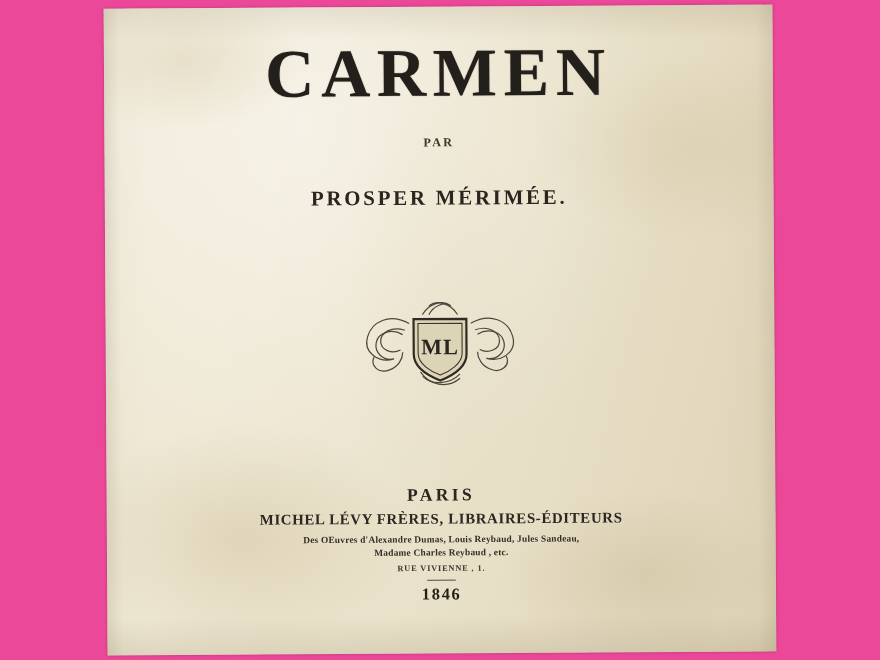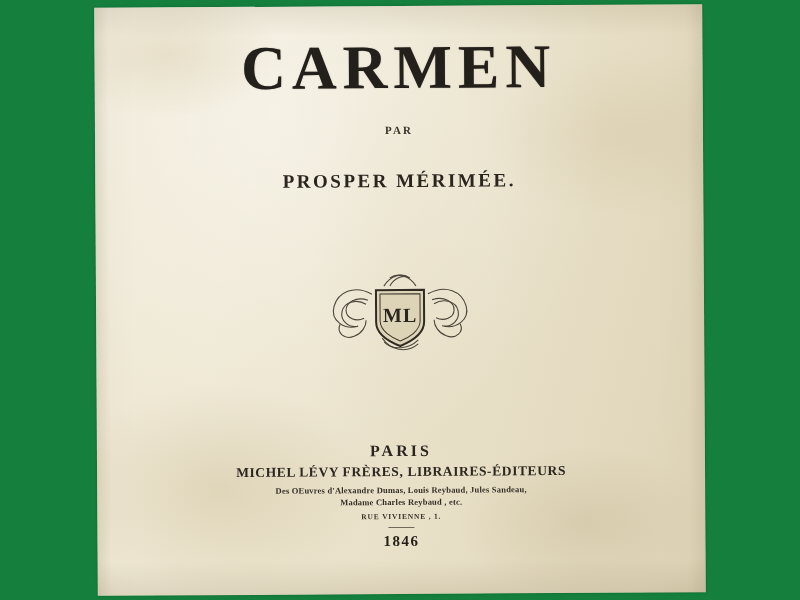--- a/index.html
+++ b/index.html
@@ -12,21 +12,21 @@
     background: #ffffff;
     font-family: "Liberation Serif", serif;
     overflow: hidden;
   }
   .scan-area {
     position: absolute;
     left: 0;
     top: 0;
     width: 800px;
     height: 600px;
-    background: #15803d;
+    background: #ec4899;
   }
   
   .page {
     position: absolute;
     left: 96px;
     top: 6px;
     width: 608px;
     height: 588px;
     background:
       radial-gradient(ellipse at 30% 18%, rgba(255,255,255,0.45) 0%, rgba(255,255,255,0) 55%),

